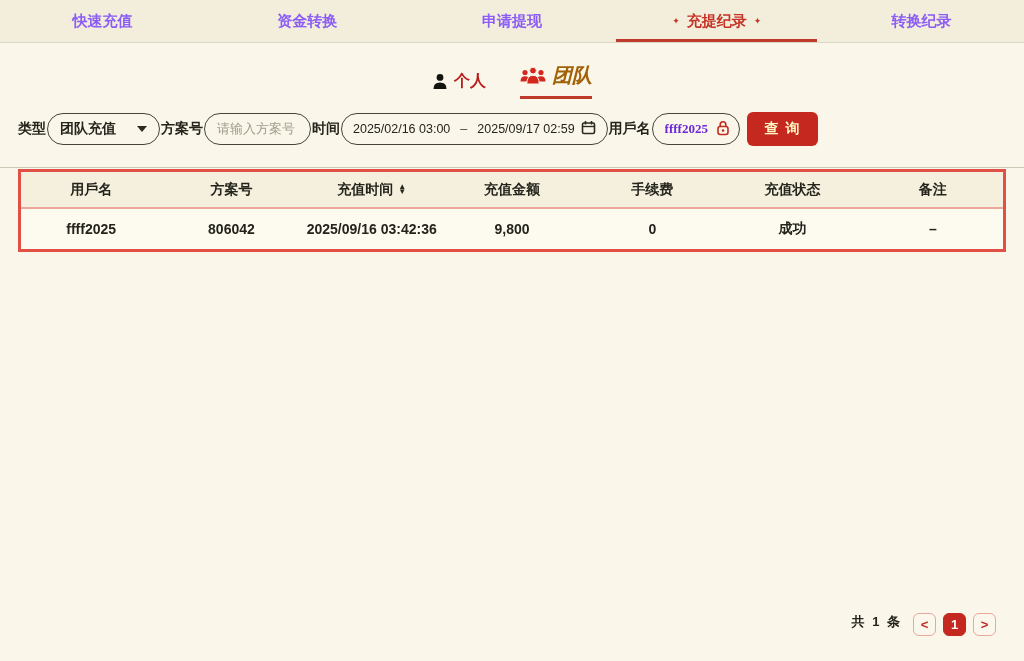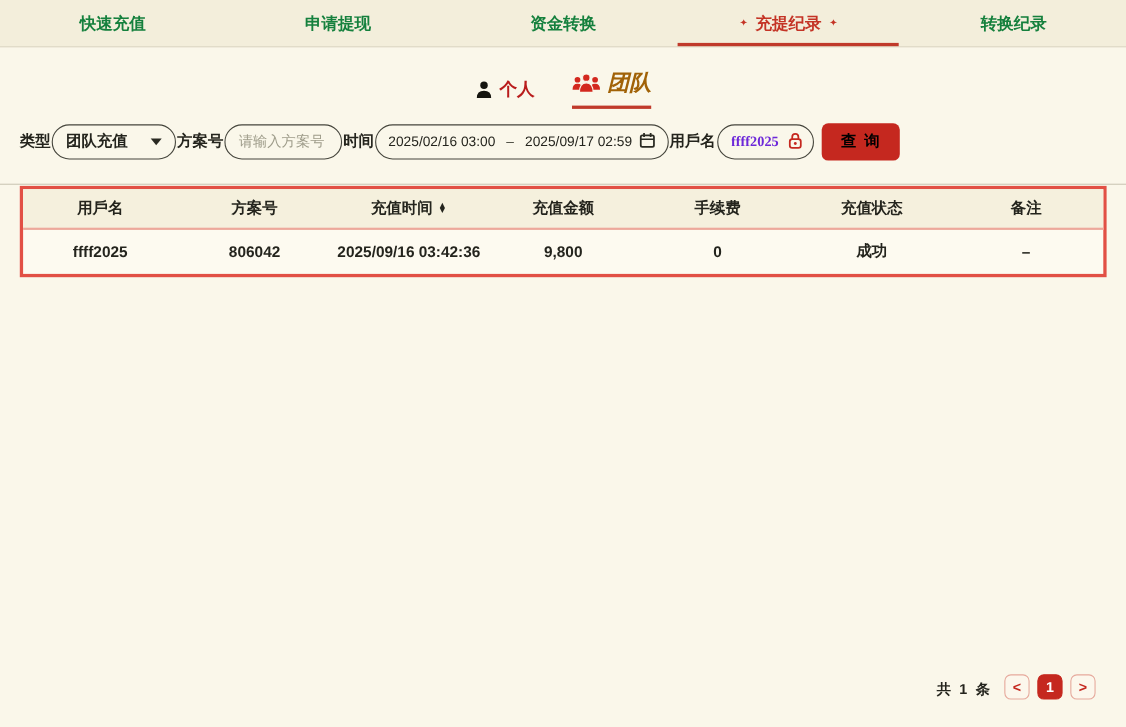--- a/index.html
+++ b/index.html
@@ -12,21 +12,21 @@
   }
   .page { position:relative; width:1024px; height:661px; }
 
   
   .topbar {
     height:43px; background:#f3eedb; display:flex;
     border-bottom:1px solid #ddd8c5;
   }
   .tab {
     flex:1; display:flex; align-items:center; justify-content:center;
-    font-size:15px; font-weight:700; color:#15803d; cursor:pointer;
+    font-size:15px; font-weight:700; color:#8b5cf6; cursor:pointer;
     position:relative; gap:7px;
   }
   .tab.active { color:#c43325; }
   .tab.active::after {
     content:""; position:absolute; left:2px; right:2px; bottom:0;
     height:3px; background:#c03a2b;
   }
   .tab .decor { font-size:9px; color:#c43325; }
 
   
@@ -65,21 +65,21 @@
   .caret {
     width:0; height:0; border-left:5px solid transparent;
     border-right:5px solid transparent; border-top:6px solid #2a2a22;
   }
   .pill-plan { width:107px; }
   .pill-time { padding:0 11px; gap:6px; cursor:pointer; font-size:12.5px; white-space:nowrap; }
   .pill-time .sep { margin:0 4px; color:#44443a; }
   .pill-user { width:88px; padding:0 9px 0 12px; gap:4px; }
   .pill-user input { font-weight:700; }
   .btn-search {
-    margin-left:6px; background:#c5281f; color:#000000; border:none;
+    margin-left:6px; background:#c5281f; color:#fef9c3; border:none;
     font-family:inherit; font-weight:700; font-size:14px;
     letter-spacing:7px; padding:0 11px 0 18px; height:34px;
     border-radius:6px; cursor:pointer;
   }
 
   
   .divider { margin-top:21px; height:1px; background:#cdc8b6; width:100%; }
 
   
   .record-table {
@@ -94,45 +94,45 @@
     border-bottom:2px solid #eda89b;
   }
   .th { display:flex; align-items:center; justify-content:center; gap:5px; }
   .sort-icon { display:flex; flex-direction:column; line-height:0.55; cursor:pointer; }
   .sort-icon span { font-size:8px; color:#24241d; }
   .trow { height:40px; font-weight:700; font-size:14px; }
 
   
   .pagination {
     position:absolute; right:28px; bottom:25px;
-    display:flex; align-items:flex-end; gap:7px;
+    display:flex; align-items:flex-start; gap:7px;
   }
   .pg-total { font-size:13px; font-weight:700; margin-right:4px; letter-spacing:2px; }
   .pg-btn {
     width:23px; height:23px; border-radius:6px;
     border:1px solid #e6a99c; background:#fcf7ec; color:#c5281f;
     display:flex; align-items:center; justify-content:center;
     font-size:13px; font-weight:700; cursor:pointer;
   }
   .pg-btn.current { background:#c5281f; border-color:#c5281f; color:#fff; }
 </style>
 </head>
 <body>
 
 <div class="page">
 
   <div class="topbar">
     <div class="tab">
       <span>快速充值</span>
     </div>
     <div class="tab">
+      <span>资金转换</span>
+    </div>
+    <div class="tab">
       <span>申请提现</span>
-    </div>
-    <div class="tab">
-      <span>资金转换</span>
     </div>
     <div class="tab active">
       <span class="decor">✦</span>
       <span>充提纪录</span>
       <span class="decor">✦</span>
     </div>
     <div class="tab">
       <span>转换纪录</span>
     </div>
   </div>

